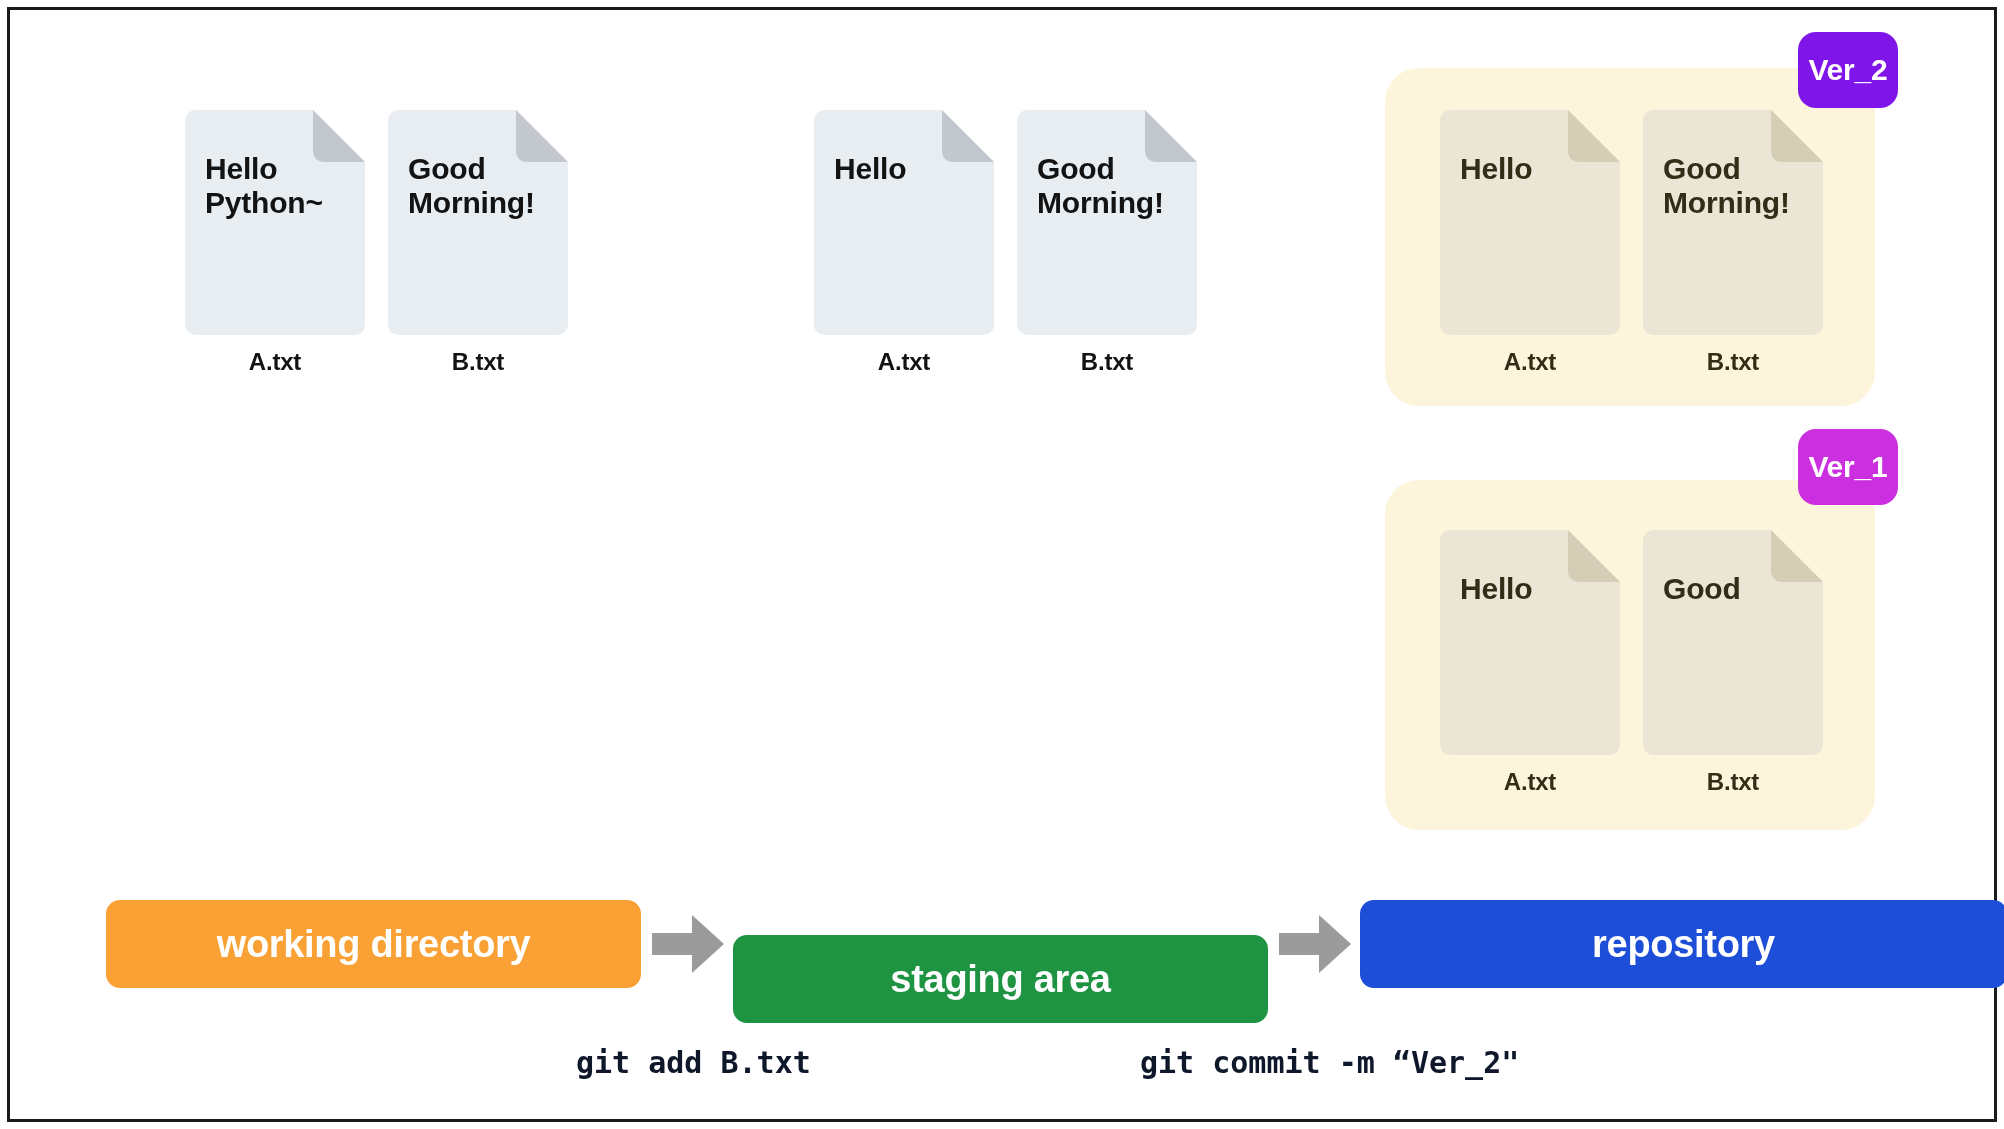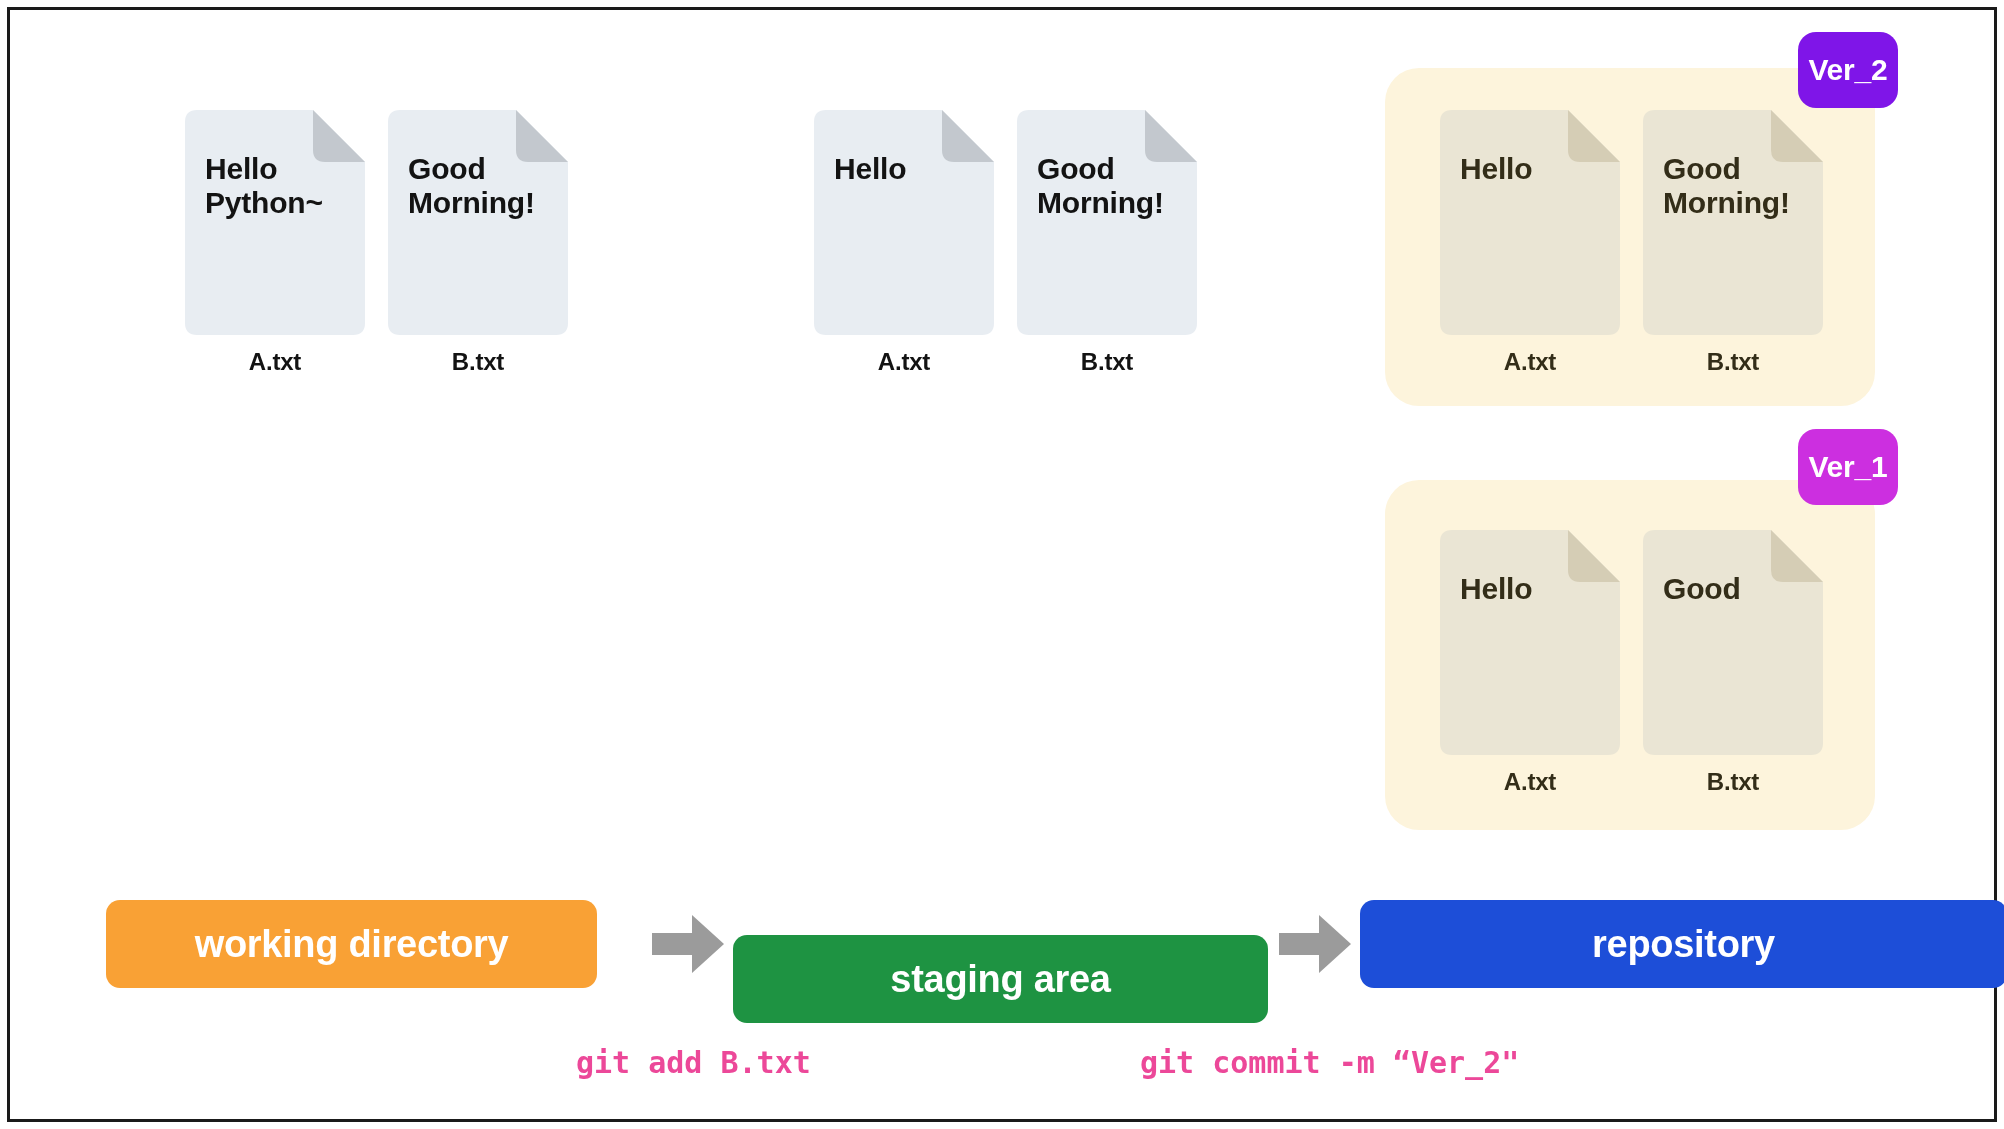--- a/index.html
+++ b/index.html
@@ -115,21 +115,21 @@
     position: absolute;
     width: 72px;
     height: 58px;
   }
 
   .cmd-label {
     position: absolute;
     font-family: "DejaVu Sans Mono", monospace;
     font-size: 30px;
     font-weight: 700;
-    color: #ec4899;
+    color: #0f172a;
     white-space: nowrap;
     letter-spacing: 0px;
   }
 </style>
 </head>
 <body>
 
 <div id="canvas">
 
   <div class="frame"></div>
@@ -215,21 +215,21 @@
       <path d="M128 0 L180 52 H140 Q128 52 128 40 Z" fill="#d5cdb5"></path>
     </svg>
     <div class="file-text">Good</div>
     <div class="file-label">B.txt</div>
   </div>
 
   <div class="ver-badge" style="left:1798px; top:429px; background:#cc2fe0;">
     <span>Ver_1</span>
   </div>
 
-  <div class="stage-bar" style="left:106px; top:900px; width:491px; background:#f9a135;">
+  <div class="stage-bar" style="left:106px; top:900px; width:535px; background:#f9a135;">
     <span>working directory</span>
   </div>
 
   <svg class="stage-arrow" style="left:652px; top:915px;" viewBox="0 0 72 58">
     <path d="M0 18 H40 V0 L72 29 L40 58 V40 H0 Z" fill="#9b9b9b"></path>
   </svg>
 
   <div class="stage-bar" style="left:733px; top:900px; width:535px; background:#1e9342;margin-top:35px;">
     <span>staging area</span>
   </div>

